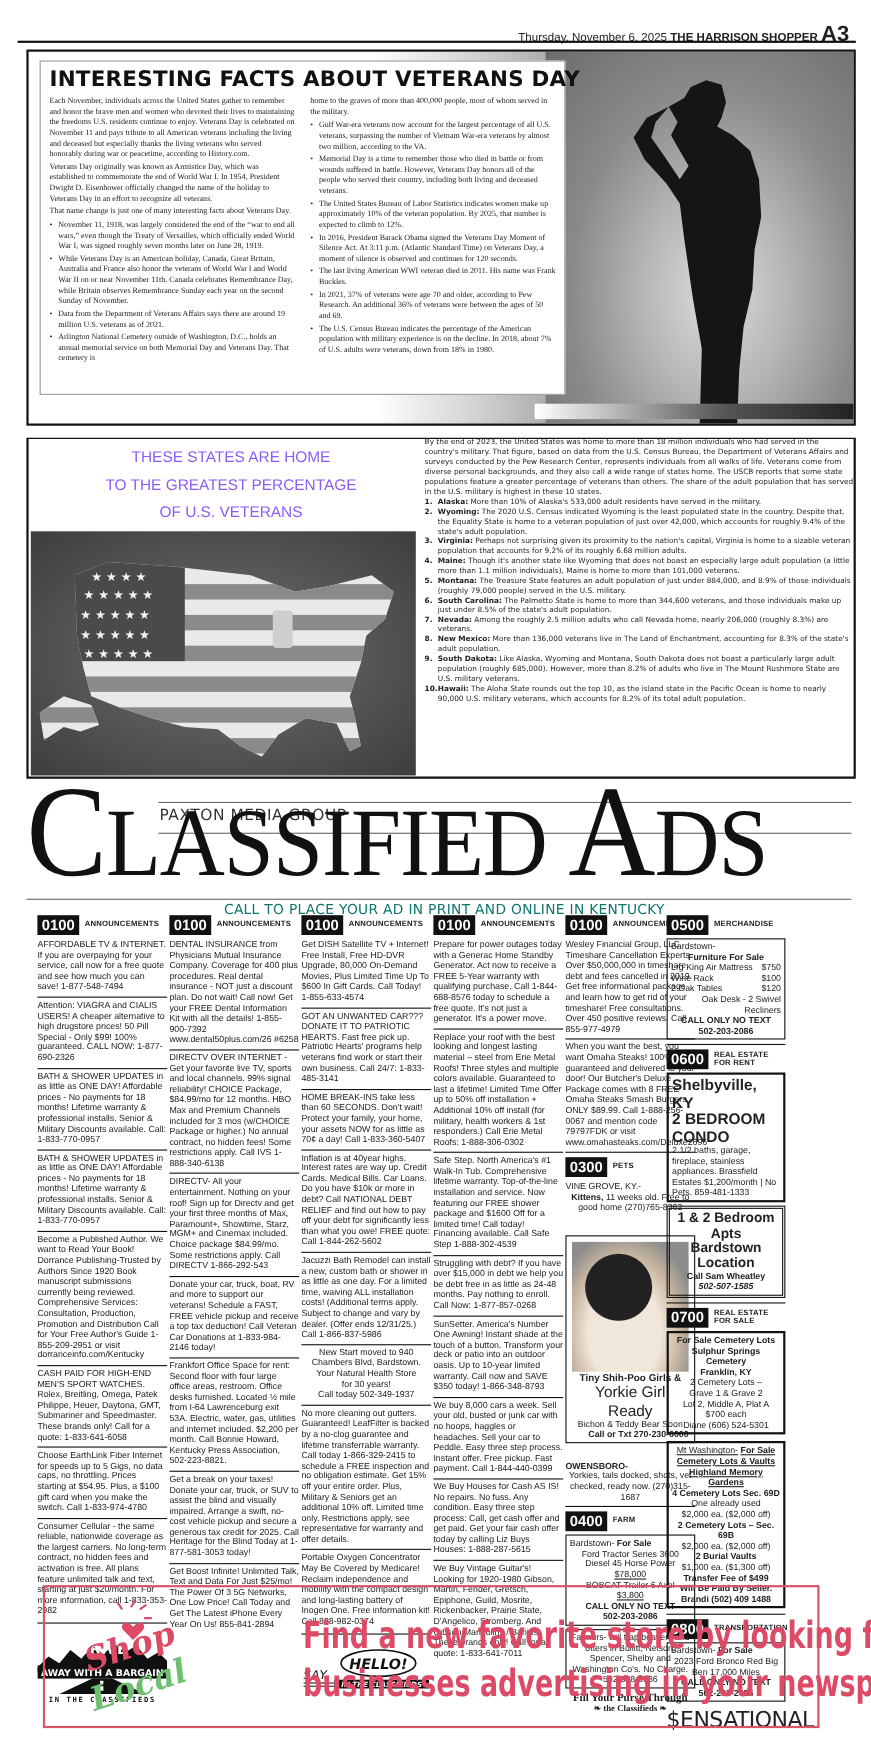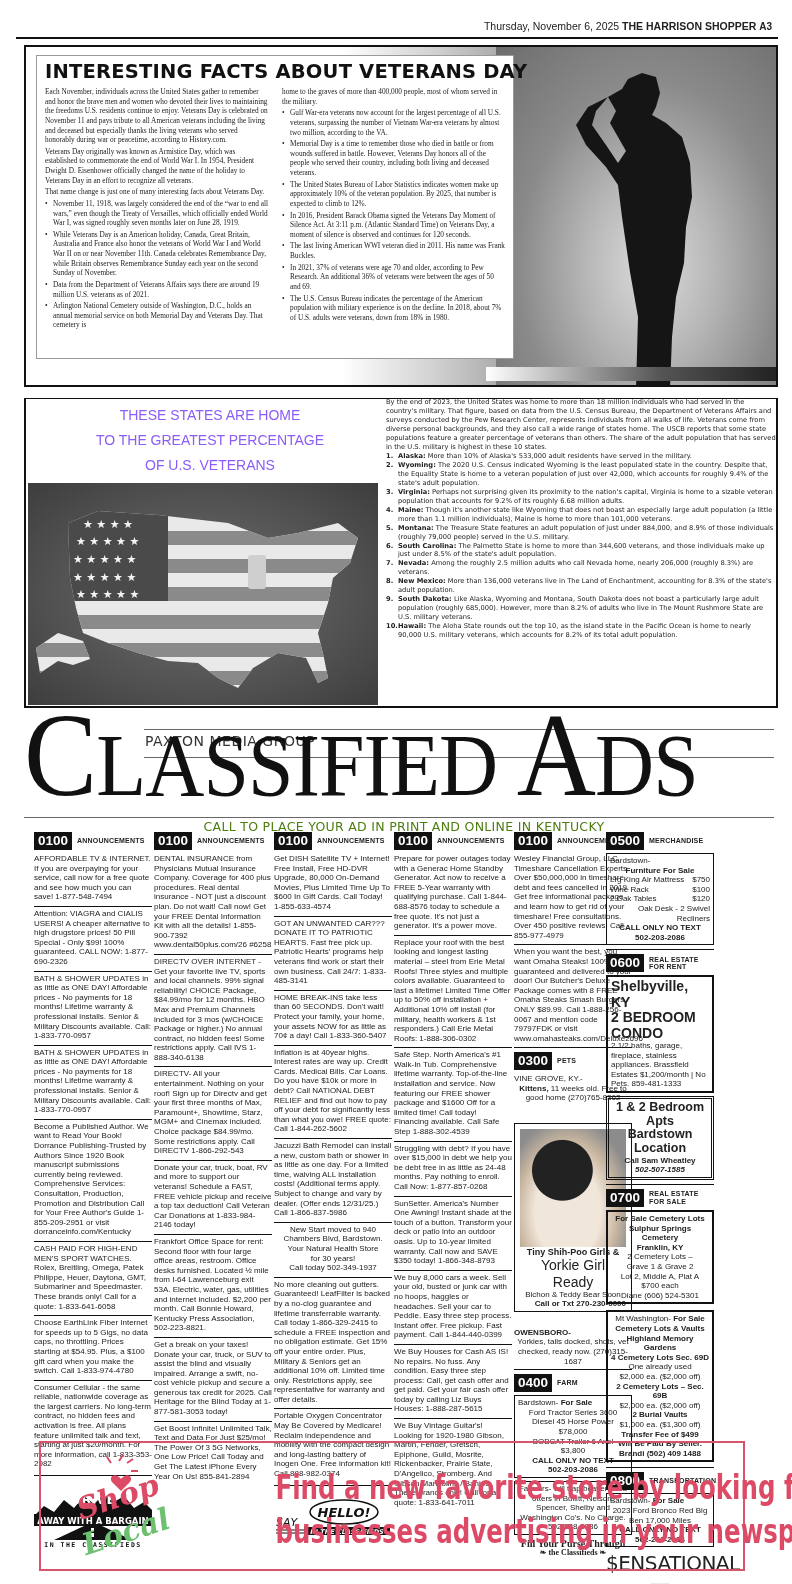--- a/index.html
+++ b/index.html
@@ -1,20 +1,20 @@
 <!DOCTYPE html>
 <html><head>
 <meta charset="utf-8">
 <style>
 *{box-sizing:border-box;margin:0;padding:0}
 html,body{width:792px;height:1584px;background:#fff;overflow:hidden}
 body{position:relative;font-family:"Liberation Sans",sans-serif;color:#111}
 .folio{position:absolute;top:20px;right:20px;font-family:"Liberation Sans",sans-serif;font-size:10.5px;color:#222;white-space:nowrap}
 .folio b{font-weight:bold}
-.folio .pg{font-size:10px;font-weight:bold}
+.folio .pg{font-size:20px;font-weight:bold}
 .rule-top{position:absolute;top:37px;left:16px;width:762px;height:2px;background:#111}
 
 
 .vet-box{position:absolute;top:45px;left:24px;width:754px;height:342px;border:2px solid #111;overflow:hidden;
  background:linear-gradient(90deg,#fff 0%,#fff 42%,#cfcfcf 55%,#8d8d8d 70%,#9a9a9a 85%,#7c7c7c 100%)}
 .vet-sky{position:absolute;left:470px;top:0;right:0;bottom:0;
  background:radial-gradient(ellipse at 55% 65%,#dcdcdc 0%,#b6b6b6 30%,#8a8a8a 60%,#6c6c6c 100%)}
 .soldier{position:absolute;left:500px;top:20px;width:250px;height:322px}
 .vet-article{position:absolute;left:10px;top:8px;width:478px;height:304px;background:#fff;border:1px solid #999;padding:4px 8px}
 .vet-title{font-family:"DejaVu Sans",sans-serif;font-weight:bold;font-size:19.5px;letter-spacing:.2px;white-space:nowrap;margin-bottom:4px}
@@ -38,37 +38,37 @@
 .states-text li b{font-weight:bold}
 
 
 .cls-head{position:absolute;top:712px;left:24px;width:760px;height:115px}
 .cls-big{position:absolute;left:0;top:0;font-family:"Liberation Serif",serif;font-size:88px;line-height:88px;letter-spacing:-1px;transform:scaleX(0.93);transform-origin:left top;white-space:nowrap;color:#111}
 .cls-big .cap{font-size:118px}
 .cls-line1{position:absolute;left:120px;right:10px;top:17px;height:1px;background:#666}
 .cls-line2{position:absolute;left:120px;right:10px;top:45px;height:1px;background:#666}
 .cls-pmg{position:absolute;left:121px;top:21px;font-family:"DejaVu Sans",sans-serif;font-size:14px;letter-spacing:.5px;color:#333}
 .cls-line3{position:absolute;left:0;right:10px;top:105px;height:1px;background:#666}
-.cls-call{position:absolute;left:0;right:0;top:107px;text-align:center;font-family:"DejaVu Sans",sans-serif;font-size:12.5px;letter-spacing:.3px;color:#4d7c0f}
+.cls-call{position:absolute;left:0;right:0;top:107px;text-align:center;font-family:"DejaVu Sans",sans-serif;font-size:12.5px;letter-spacing:.3px;color:#0f766e}
 
 
 .cls-body{position:absolute;top:828px;left:26px;width:756px;height:600px}
 .col{position:absolute;top:0;width:118px;font-family:"Liberation Sans",sans-serif;font-size:8px;line-height:1.2;color:#222}
 .col1{left:8px}.col2{left:128px}.col3{left:248px}.col4{left:368px}.col5{left:488px}.col6{left:580px;width:108px}
 .sec-hdr{display:flex;align-items:center;gap:5px;margin:4px 0 2px}
 .sec-code{background:#111;color:#fff;font-weight:bold;font-size:13.5px;padding:1px 4px;line-height:16px}
 .sec-name{font-weight:bold;font-size:7px;letter-spacing:.2px;line-height:1.1}
 .ad{border-top:1.3px solid #111;padding:2px 0 4px}
 .ad.first{border-top:none}
 .ad.center{text-align:center}
 .boxad{border:2px solid #111;padding:2px 3px;margin:3px 0;font-size:8px;line-height:1.2}
 .boxad.center{text-align:center}
 .boxad b,.boxad .b{font-weight:bold}
 .row{display:flex;justify-content:space-between}
-.u{}
+.u{text-decoration:underline}
 .big-head{font-weight:bold;font-size:14px;line-height:1.1}
 .puppy{border:1.5px solid #111;padding:5px 5px 2px;margin:16px 0}
 .puppy-img{height:118px;background:radial-gradient(circle at 40% 35%,#222 0 30%,transparent 31%),radial-gradient(ellipse at 45% 70%,#f1e6da 0 40%,#c9b7a1 60%,#8c8c8c 80%);}
 .logo-drive{margin:10px 0 0;height:60px;position:relative}
 .logo-hello{margin-top:12px;height:38px;position:relative}
 .purse{font-family:"Liberation Serif",serif;font-weight:bold;font-size:10px;text-align:center;line-height:1.1}
 .sens{font-family:"DejaVu Sans",sans-serif;text-align:center;line-height:1}
 .sens .s1{font-size:20px;font-weight:normal;letter-spacing:-.5px}
 .sens .s2{font-size:20px}
 .sens .s3{background:#111;color:#fff;font-weight:bold;font-size:12px;padding:2px 0;margin-top:2px;letter-spacing:.3px}

